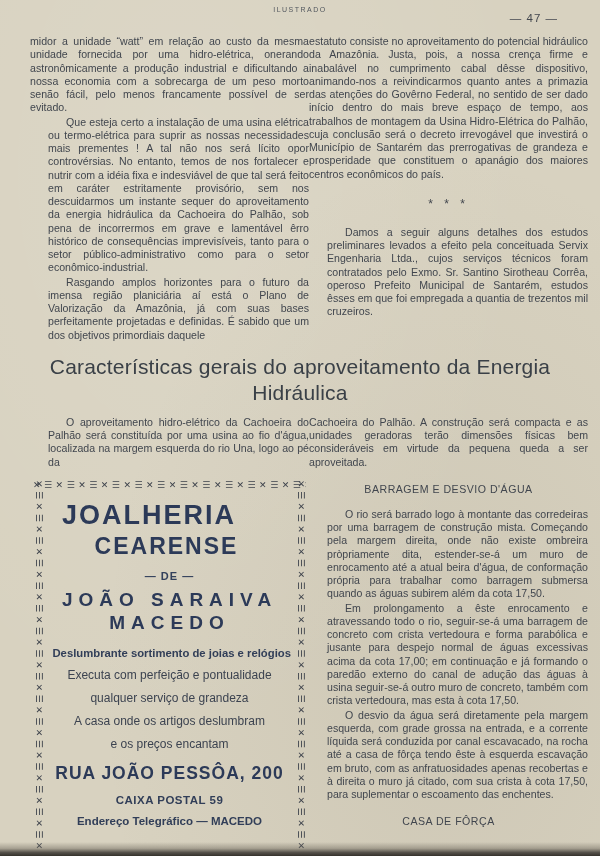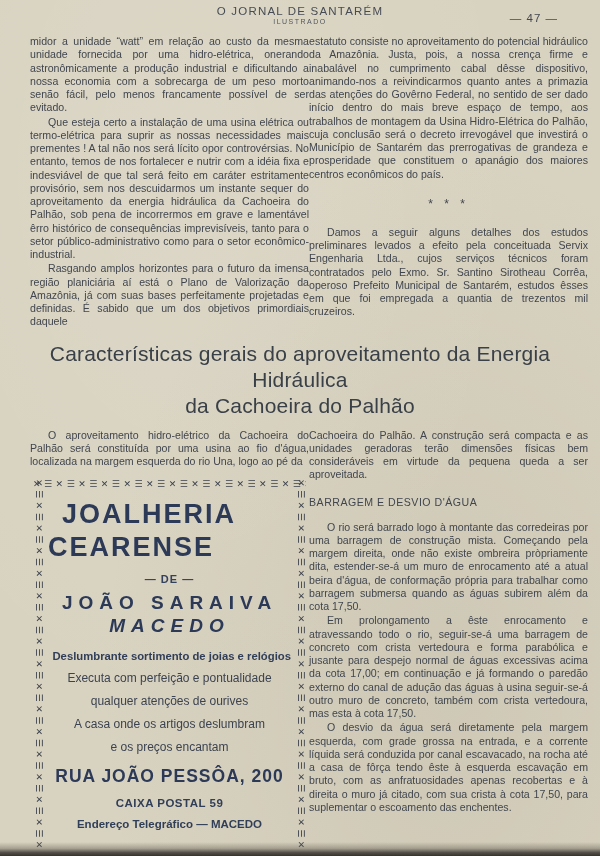--- a/index.html
+++ b/index.html
@@ -26,111 +26,110 @@
   .masthead-sub { font-size:7px; letter-spacing:1.5px; color:#52575e; margin-top:1px; }
   .page-number { position:absolute; top:12px; right:42px; font-size:11.5px; color:#43474e; letter-spacing:1px; }
 
   
   .cols { display:flex; gap:0; padding:3px 12px 0 30px; }
   .col { flex:1; min-width:0; }
   .col p {
     font-size:10.6px; line-height:13.25px; text-align:justify;
     color:#41464e; margin-bottom:1px;
   }
-  .col p.indent { text-indent:18px; }
+  .col p.indent { text-indent:18px;margin-left:18px; }
   .sep-stars { text-align:center; font-size:12px; letter-spacing:4px; color:#43474e; margin:16px 0 15px; }
 
   
   .headline { text-align:center; margin:11px 24px 7px; color:#3a4047; }
   .headline .hl { font-size:21px; line-height:26px; font-weight:400; letter-spacing:.2px; }
 
   
-  .subhead { text-align:left; font-size:10.6px; letter-spacing:.5px; color:#41464e; margin:14px 0 13px; font-weight:400; }
+  .subhead { text-align:center; font-size:10.6px; letter-spacing:.5px; color:#41464e; margin:14px 0 13px; font-weight:400; }
 
   
   .ad {
     position:relative; margin-top:9px; height:382px; overflow:hidden;
     padding:16px 18px 14px; color:#2e3c56;
   }
   .ad-border { color:#3d424b; font-size:9px; letter-spacing:3.5px; white-space:nowrap;
     font-family:"DejaVu Sans", sans-serif; line-height:11px; }
   .ad-border.h { position:absolute; left:3px; right:3px; height:11px; overflow:hidden; }
   .ad-border.top { top:2px; }
   .ad-border.v { position:absolute; top:2px; width:440px; transform-origin:0 0; transform:rotate(90deg); }
   .ad-border.left { left:14px; }
   .ad-border.right { left:calc(100% - 3px); }
 
   .ad-title1 { font-size:27px; font-weight:700; letter-spacing:2px; color:#2c3a58; padding-left:14px; margin-top:6px; }
-  .ad-title2 { font-size:27px; font-weight:700; letter-spacing:2px; color:#2c3a58; text-align:left; padding-right:6px; margin-top:2px; }
+  .ad-title2 { font-size:23px; font-weight:700; letter-spacing:2px; color:#2c3a58; text-align:center; padding-right:6px; margin-top:2px; }
   .ad-de { text-align:center; font-size:11px; font-weight:700; letter-spacing:1px; color:#33415c; margin-top:10px; }
   .ad-owner { text-align:center; font-size:19px; font-weight:700; letter-spacing:6px; color:#2c3a58; margin-top:7px; }
-  .ad-owner + .ad-owner { margin-top:1px;font-style:italic; }
+  .ad-owner + .ad-owner { margin-top:1px; }
   .ad-tagline { text-align:right; font-size:11.3px; font-weight:700; color:#313e58; margin-top:13px; }
   .ad-line { text-align:center; font-size:12px; color:#3c4350; margin-top:9px; }
   .ad-address { text-align:center; font-size:17.5px; font-weight:700; letter-spacing:1px; color:#2c3a58; margin-top:12px; }
   .ad-pobox { text-align:center; font-size:11.5px; font-weight:700; letter-spacing:.5px; color:#313e58; margin-top:10px; }
   .ad-telegraph { text-align:center; font-size:11.5px; font-weight:700; color:#313e58; margin-top:9px; }
 </style>
 </head>
 <body>
 
 <header class="masthead">
-  <div class="masthead-title">O JORNAL DE SANTARÉM</div>
   <div class="masthead-sub">ILUSTRADO</div>
   <div class="page-number">— 47 —</div>
 </header>
 
 <section class="cols">
   <div class="col">
     <p>midor a unidade “watt” em relação ao custo da mesma unidade fornecida por uma hidro-elétrica, onerando astronômicamente a produção industrial e dificultando a nossa economia com a sobrecarga de um peso morto senão fácil, pelo menos francamente possível de ser evitado.</p>
     <p class="indent">Que esteja certo a instalação de uma usina elétrica ou termo-elétrica para suprir as nossas necessidades mais prementes !  A tal não nos será lícito opor controvérsias.  No entanto, temos de nos fortalecer e nutrir com a idéia fixa e indesviável de que tal será feito em caráter estritamente provisório, sem nos descuidarmos um instante sequer do aproveitamento da energia hidráulica da Cachoeira do Palhão, sob pena de incorrermos em grave e lamentável êrro histórico de consequências imprevisíveis, tanto para o setor público-administrativo como para o setor econômico-industrial.</p>
     <p class="indent">Rasgando amplos horizontes para o futuro da imensa região planiciária aí está o Plano de Valorização da Amazônia, já com suas bases perfeitamente projetadas e definidas.  É sabido que um dos objetivos primordiais daquele</p>
   </div>
   <div class="col">
     <p>estatuto consiste no aproveitamento do potencial hidráulico da Amazônia.  Justa, pois, a nossa crença firme e inabalável no cumprimento cabal dêsse dispositivo, animando-nos a reivindicarmos quanto antes a primazia das atenções do Govêrno Federal, no sentido de ser dado início dentro do mais breve espaço de tempo, aos trabalhos de montagem da Usina Hidro-Elétrica do Palhão, cuja conclusão será o decreto irrevogável que investirá o Município de Santarém das prerrogativas de grandeza e prosperidade que constituem o apanágio dos maiores centros econômicos do país.</p>
     <div class="sep-stars">* * *</div>
     <p class="indent">Damos a seguir alguns detalhes dos estudos preliminares levados a efeito pela conceituada Servix Engenharia Ltda., cujos serviços técnicos foram contratados pelo Exmo. Sr. Santino Sirotheau Corrêa, operoso Prefeito Municipal de Santarém, estudos êsses em que foi empregada a quantia de trezentos mil cruzeiros.</p>
   </div>
 </section>
 
 <h1 class="headline">
   <div class="hl">Características gerais do aproveitamento da Energia Hidráulica</div>
-  <div class="hl">da Cachoeira do Palhão</div>
 </h1>
 
 <section class="cols">
   <div class="col">
     <p class="indent">O aproveitamento hidro-elétrico da Cachoeira do Palhão será constituída por uma usina ao fio d'água, localizada na margem esquerda do rio Una, logo ao pé da</p>
 
     <div class="ad">
       <div class="ad-border h top">✕☰✕☰✕☰✕☰✕☰✕☰✕☰✕☰✕☰✕☰✕☰✕☰✕☰✕☰✕☰✕☰✕☰✕☰✕☰✕☰✕☰✕☰✕☰✕☰✕☰✕☰✕☰✕☰✕☰✕☰✕☰✕☰✕☰✕☰✕☰✕☰✕☰✕☰✕☰✕☰</div>
 
       <div class="ad-border v left">✕☰✕☰✕☰✕☰✕☰✕☰✕☰✕☰✕☰✕☰✕☰✕☰✕☰✕☰✕☰✕☰✕☰✕☰✕☰✕☰✕☰✕☰✕☰✕☰✕☰✕☰✕☰✕☰✕☰✕☰✕☰✕☰✕☰✕☰✕☰✕☰✕☰✕☰✕☰✕☰</div>
       <div class="ad-border v right">✕☰✕☰✕☰✕☰✕☰✕☰✕☰✕☰✕☰✕☰✕☰✕☰✕☰✕☰✕☰✕☰✕☰✕☰✕☰✕☰✕☰✕☰✕☰✕☰✕☰✕☰✕☰✕☰✕☰✕☰✕☰✕☰✕☰✕☰✕☰✕☰✕☰✕☰✕☰✕☰</div>
 
       <div class="ad-title1">JOALHERIA</div>
       <div class="ad-title2">CEARENSE</div>
       <div class="ad-de">— DE —</div>
       <div class="ad-owner">JOÃO SARAIVA</div>
       <div class="ad-owner">MACEDO</div>
       <div class="ad-tagline">Deslumbrante sortimento de joias e relógios</div>
       <div class="ad-line">Executa com perfeição e pontualidade</div>
-      <div class="ad-line">qualquer atenções de ourives</div>
+      <div class="ad-line">qualquer serviço de grandeza</div>
       <div class="ad-line">A casa onde os artigos deslumbram</div>
       <div class="ad-line">e os preços encantam</div>
       <div class="ad-address">RUA JOÃO PESSÔA, 200</div>
       <div class="ad-pobox">CAIXA POSTAL 59</div>
       <div class="ad-telegraph">Endereço Telegráfico — MACEDO</div>
 
     </div>
   </div>
 
   <div class="col">
     <p>Cachoeira do Palhão.  A construção será compacta e as unidades geradoras terão dimensões físicas bem consideráveis em virtude da pequena queda a ser aproveitada.</p>
     <div class="subhead">BARRAGEM E DESVIO D'ÁGUA</div>
     <p class="indent">O rio será barrado logo à montante das corredeiras por uma barragem de construção mista.  Começando pela margem direita, onde não existe ombreira pròpriamente dita, estender-se-á um muro de enrocamento até a atual beira d'água, de conformação própria para trabalhar como barragem submersa quando as águas subirem além da cota 17,50.</p>
     <p class="indent">Em prolongamento a êste enrocamento e atravessando todo o rio, seguir-se-á uma barragem de concreto com crista vertedoura e forma parabólica e jusante para despejo normal de águas excessivas acima da cota 17,00; em continuação e já formando o paredão externo do canal de adução das águas à usina seguir-se-á outro muro de concreto, também com crista vertedoura, mas esta à cota 17,50.</p>
     <p class="indent">O desvio da água será diretamente pela margem esquerda, com grade grossa na entrada, e a corrente líquida será conduzida por canal escavacado, na rocha até a casa de fôrça tendo êste à esquerda escavação em bruto, com as anfratuosidades apenas recobertas e à direita o muro já citado, com sua crista à cota 17,50, para suplementar o escoamento das enchentes.</p>
+    <div class="subhead">CASA DE FÔRÇA</div>
 
   </div>
 </section>
 
 <div class="page-edge-bottom"></div>
 
 </body></html>

